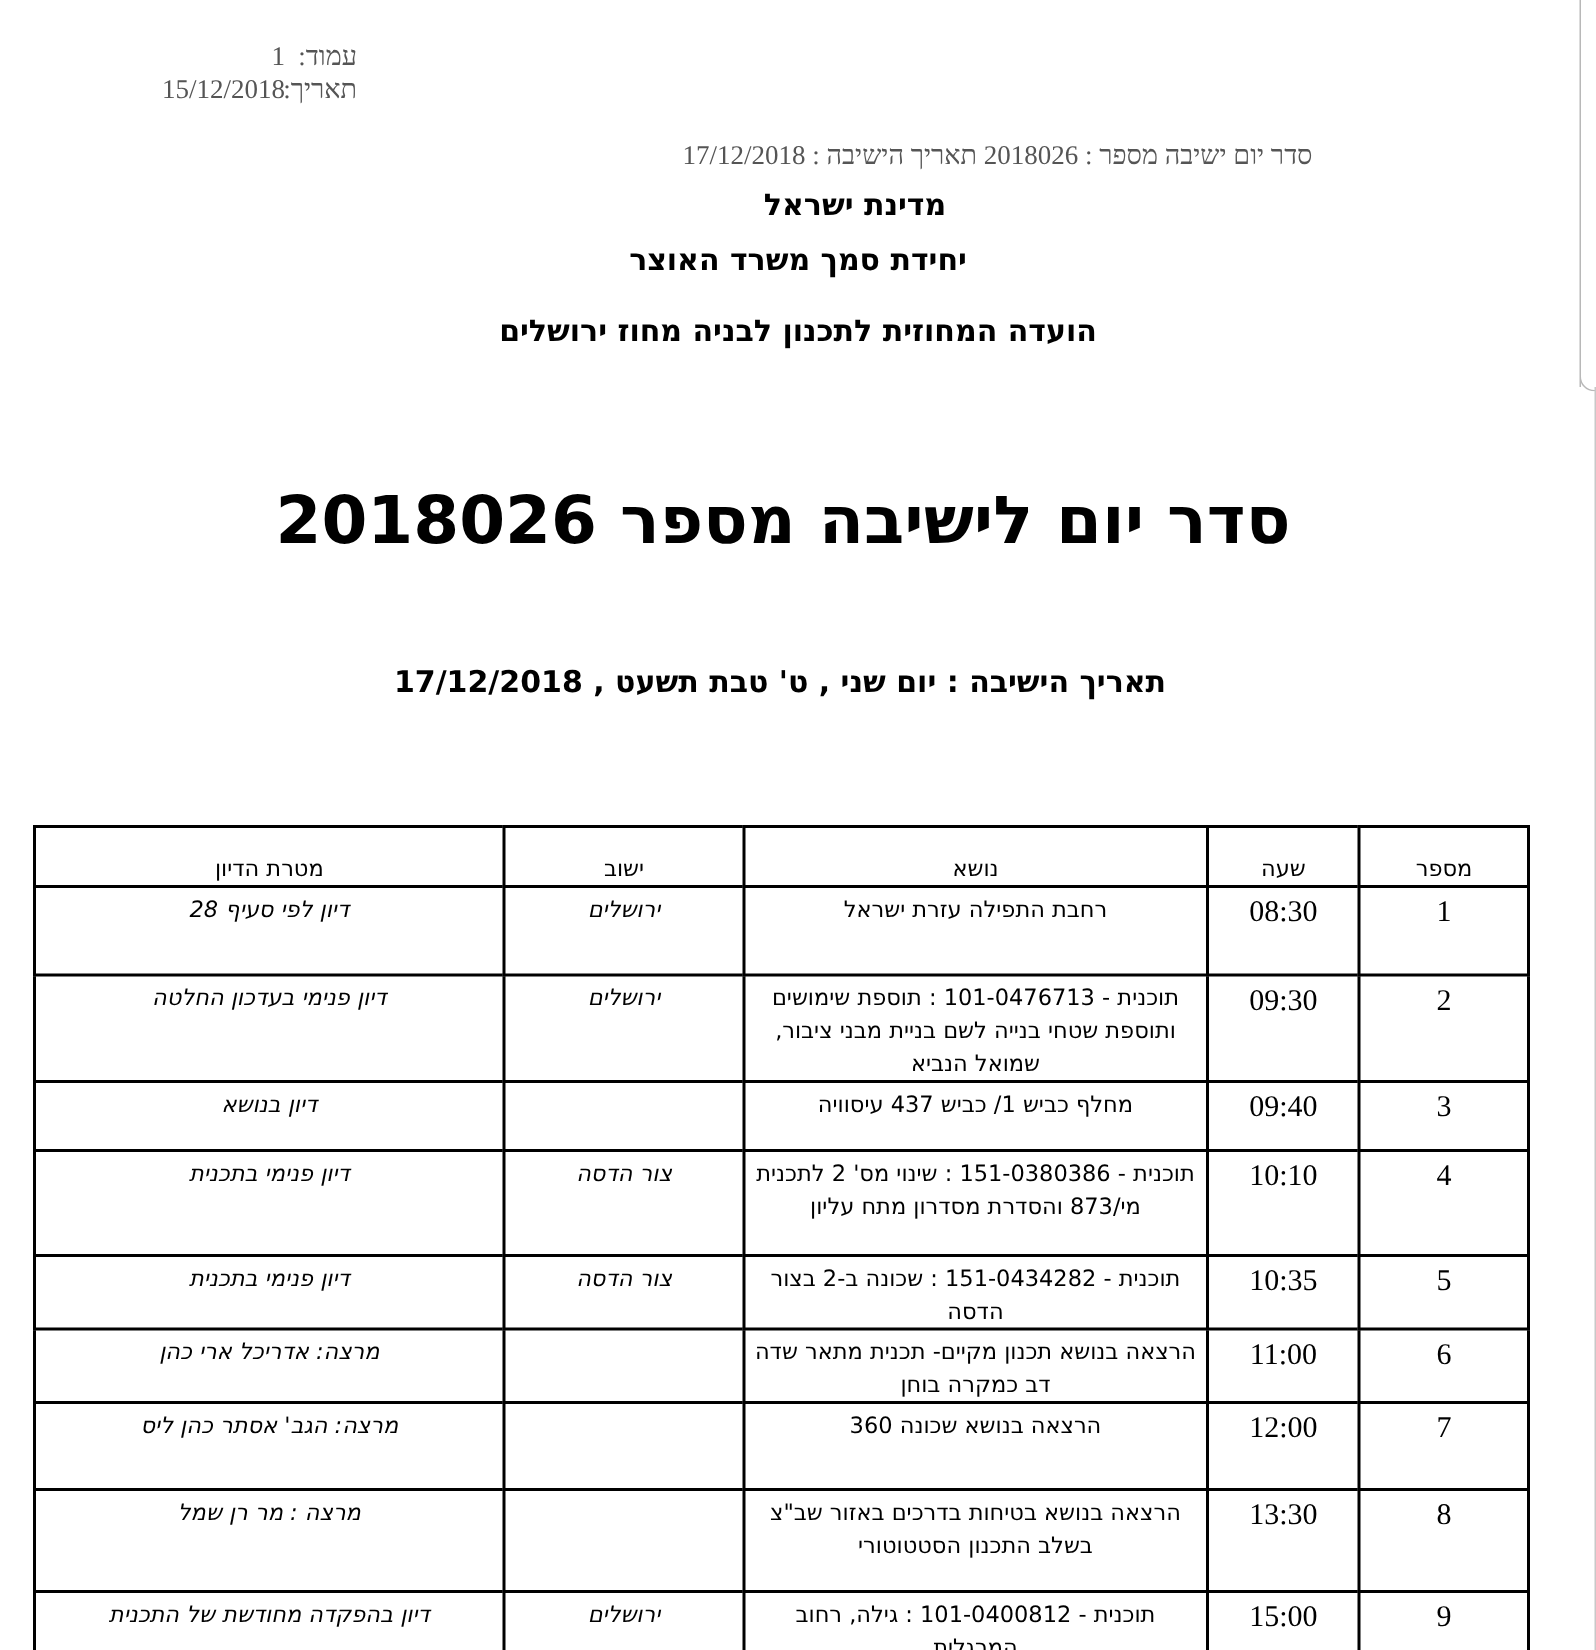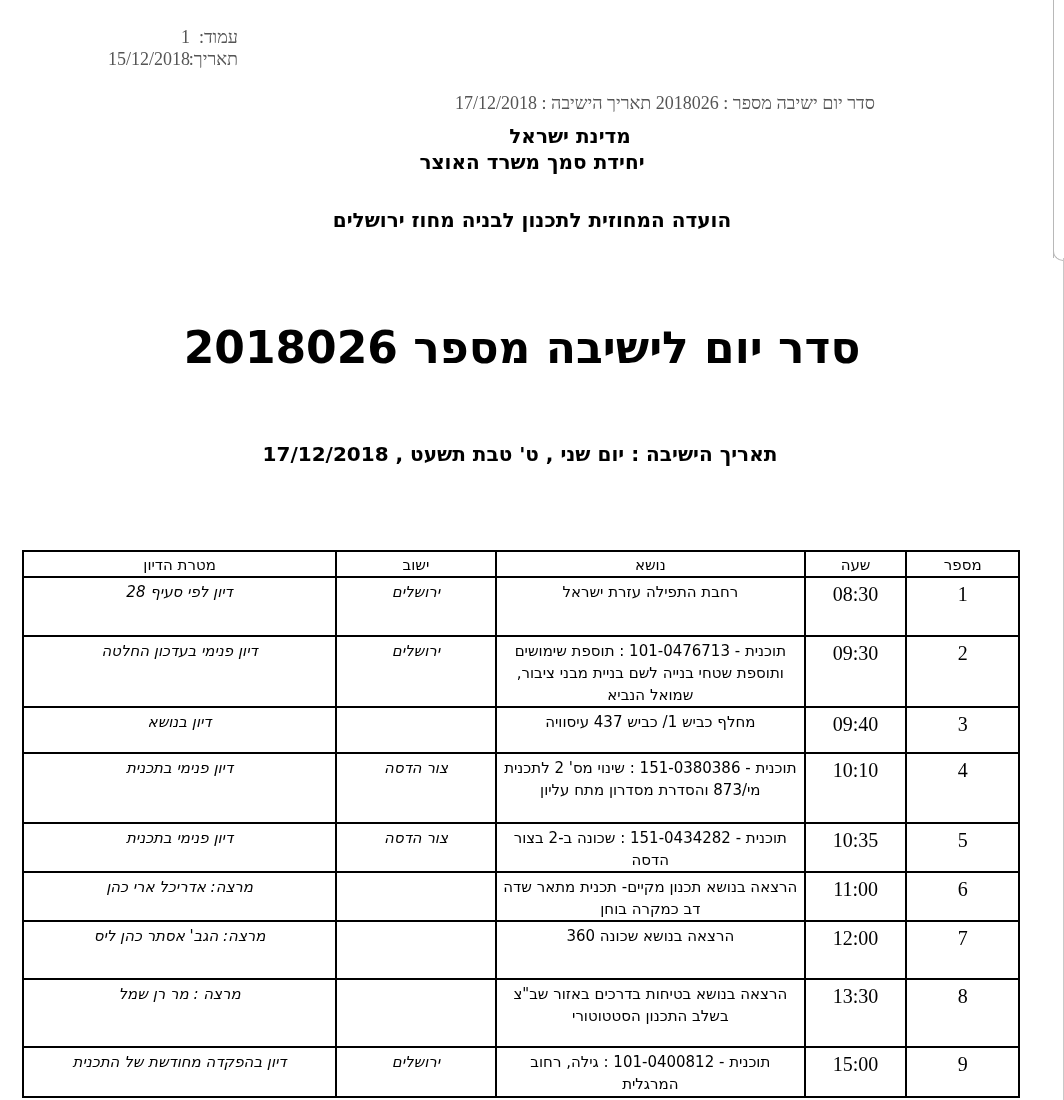--- a/index.html
+++ b/index.html
@@ -11,29 +11,29 @@
 
   .hdr { position:absolute; color:#555; font-size:18px; white-space:nowrap; }
   .hdr-left { left:48px; top:26px; width:190px; direction:rtl; }
   .hdr-row { display:flex; direction:rtl; justify-content:flex-start; line-height:22px; }
   .hdr-row .lbl { width:48px; text-align:right; }
   .hdr-row .val { width:120px; text-align:left; direction:ltr; }
   .hdr-right { left:395px; top:48px; width:480px; direction:rtl; text-align:right; line-height:22px;margin-top:44px; }
 
   .center { position:absolute; left:0; width:1064px; text-align:center; direction:rtl; font-family:"DejaVu Sans", sans-serif; font-weight:bold; }
   .org1 { top:122px; font-size:20px; line-height:28px;padding-left:38px; }
-  .org2 { top:148px; font-size:20px; line-height:28px; }
+  .org2 { top:159px; font-size:20px; line-height:28px; }
   .committee { top:206px; font-size:20px; line-height:28px; }
   .main-title { top:318px; font-size:44px; line-height:60px; left:-10px; }
   .meta1 { top:440px; font-size:20px; line-height:28px; left:60px; width:920px; }
   .meta2 { top:468px; left:30px; width:980px; font-size:20px; line-height:30px; text-align:center; }
 
   table.agenda { position:absolute; left:22px; top:550px; width:998px; border-collapse:collapse; direction:rtl; font-family:"Liberation Serif", serif; }
   table.agenda th, table.agenda td { border:2px solid #000; font-size:18px; line-height:22px; text-align:center; vertical-align:top; padding:3px 4px 0 4px; font-weight:normal; }
-  table.agenda th { font-family:"DejaVu Sans", sans-serif; font-size:15px; height:18px; padding-top:2px; }
+  table.agenda th { font-family:"DejaVu Sans", sans-serif; font-size:15px; height:18px; padding-top:16px; }
   table.agenda td.num, table.agenda td.time { font-size:20px; padding-top:5px; }
   table.agenda td.topic { font-family:"DejaVu Sans", sans-serif; font-size:15px; line-height:22px; }
   table.agenda td.settle, table.agenda td.purpose { font-family:"DejaVu Sans", sans-serif; font-size:15px;font-style:italic; }
   .c-num { width:106px; } .c-time { width:94px; } .c-topic { width:311px;margin-left:21px; } .c-settle { width:155px; } .c-purpose { width:316px; }
 </style>
 </head>
 <body>
 
 <div class="page">
   <div class="edge-line"></div>

